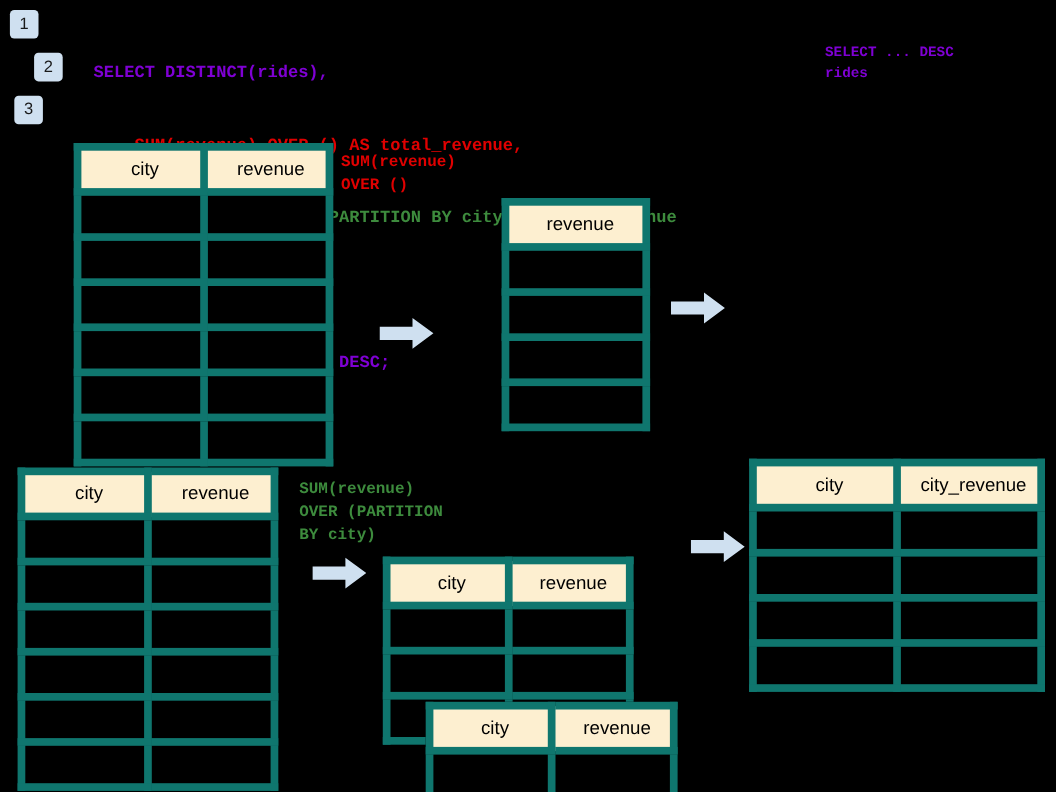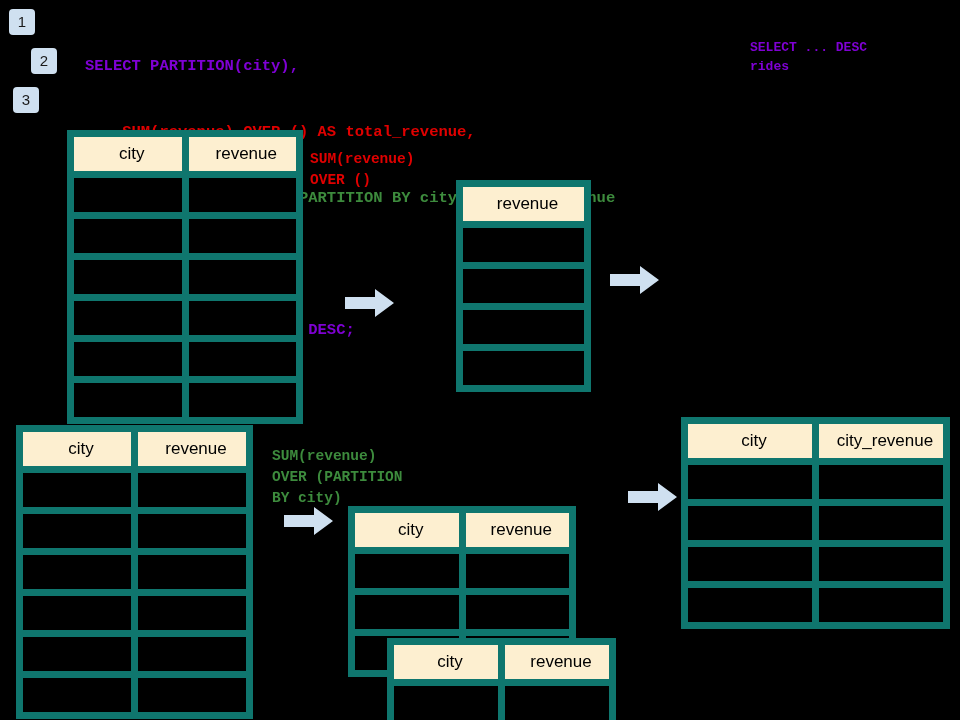--- a/index.html
+++ b/index.html
@@ -56,21 +56,20 @@
   }
 
   
   .annot {
     position: absolute;
     font-family: "Liberation Mono", monospace;
     font-size: 14.5px;
     line-height: 21px;
     font-weight: bold;
     white-space: pre;
-    margin-top: 11px;
   }
   .annot.red   { color: #e00000; }
   .annot.green { color: #3d8b3d; }
 
   
   .tbl {
     position: absolute;
     border-collapse: collapse;
     background: #000000;
     table-layout: fixed;
@@ -101,21 +100,21 @@
 </head>
 <body>
 
 <div id="canvas">
 
   <div class="step-badge" style="left:9px;  top:9px;">1</div>
   <div class="step-badge" style="left:31px; top:48px;">2</div>
   <div class="step-badge" style="left:13px; top:87px;">3</div>
 
   <div class="sql-block" style="left:85px; top:11px;">
-    <div class="sql-line c-purple">SELECT PARTITION(city),</div>
+    <div class="sql-line c-purple">SELECT DISTINCT(rides),</div>
     <div class="sql-line c-red">    SUM(revenue) OVER () AS total_revenue,</div>
     <div class="sql-line c-green">    SUM(revenue) OVER (PARTITION BY city) as city_revenue</div>
     <div class="sql-line c-purple">  FROM rides</div>
     <div class="sql-line c-purple">  ORDER by city_revenue DESC;</div>
   </div>
 
   <div class="side-note" style="left:750px; top:38px;">SELECT ... DESC
 rides</div>
 
   <div class="annot red" style="left:310px; top:138px;">SUM(revenue)

